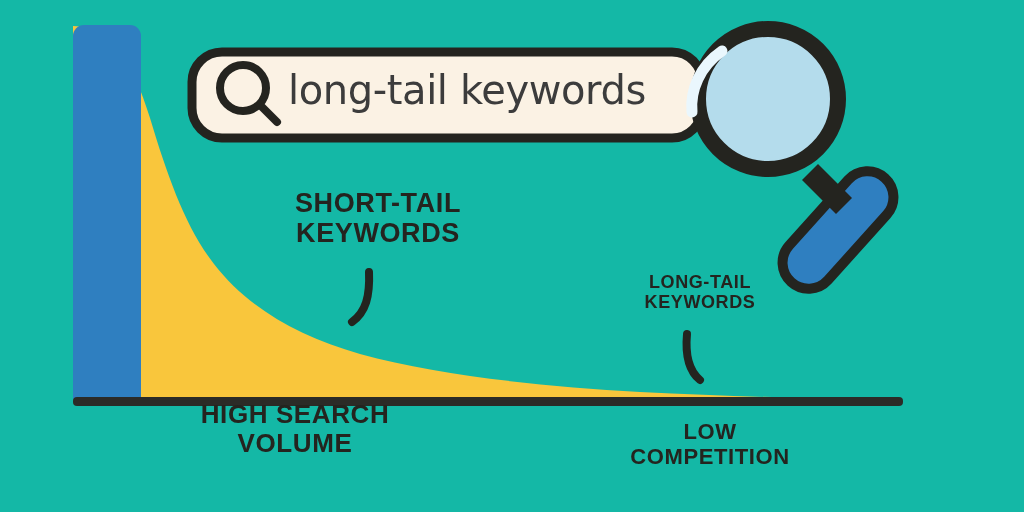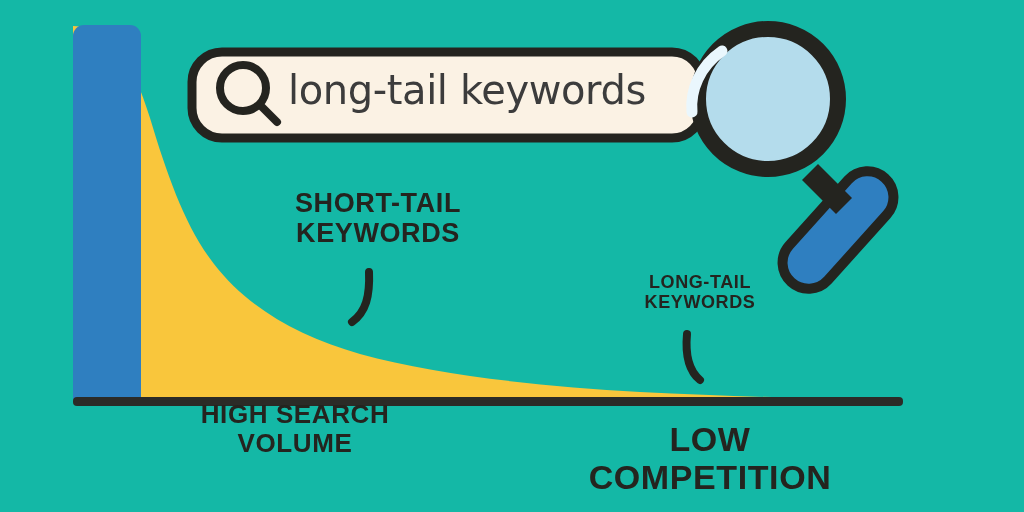--- a/index.html
+++ b/index.html
@@ -49,21 +49,21 @@
   #label-high-volume {
     left: 140px;
     top: 400px;
     width: 310px;
     font-size: 26px;
   }
   #label-low-competition {
     left: 545px;
     top: 420px;
     width: 330px;
-    font-size: 34px;
+    font-size: 22px;
   }
   #search-query-text {
     position: absolute;
     left: 288px;
     top: 67px;
     font-size: 40px;
     color: #3c3c3c;
     font-family: "DejaVu Sans", sans-serif;
     font-weight: 400;
     letter-spacing: -0.4px;

